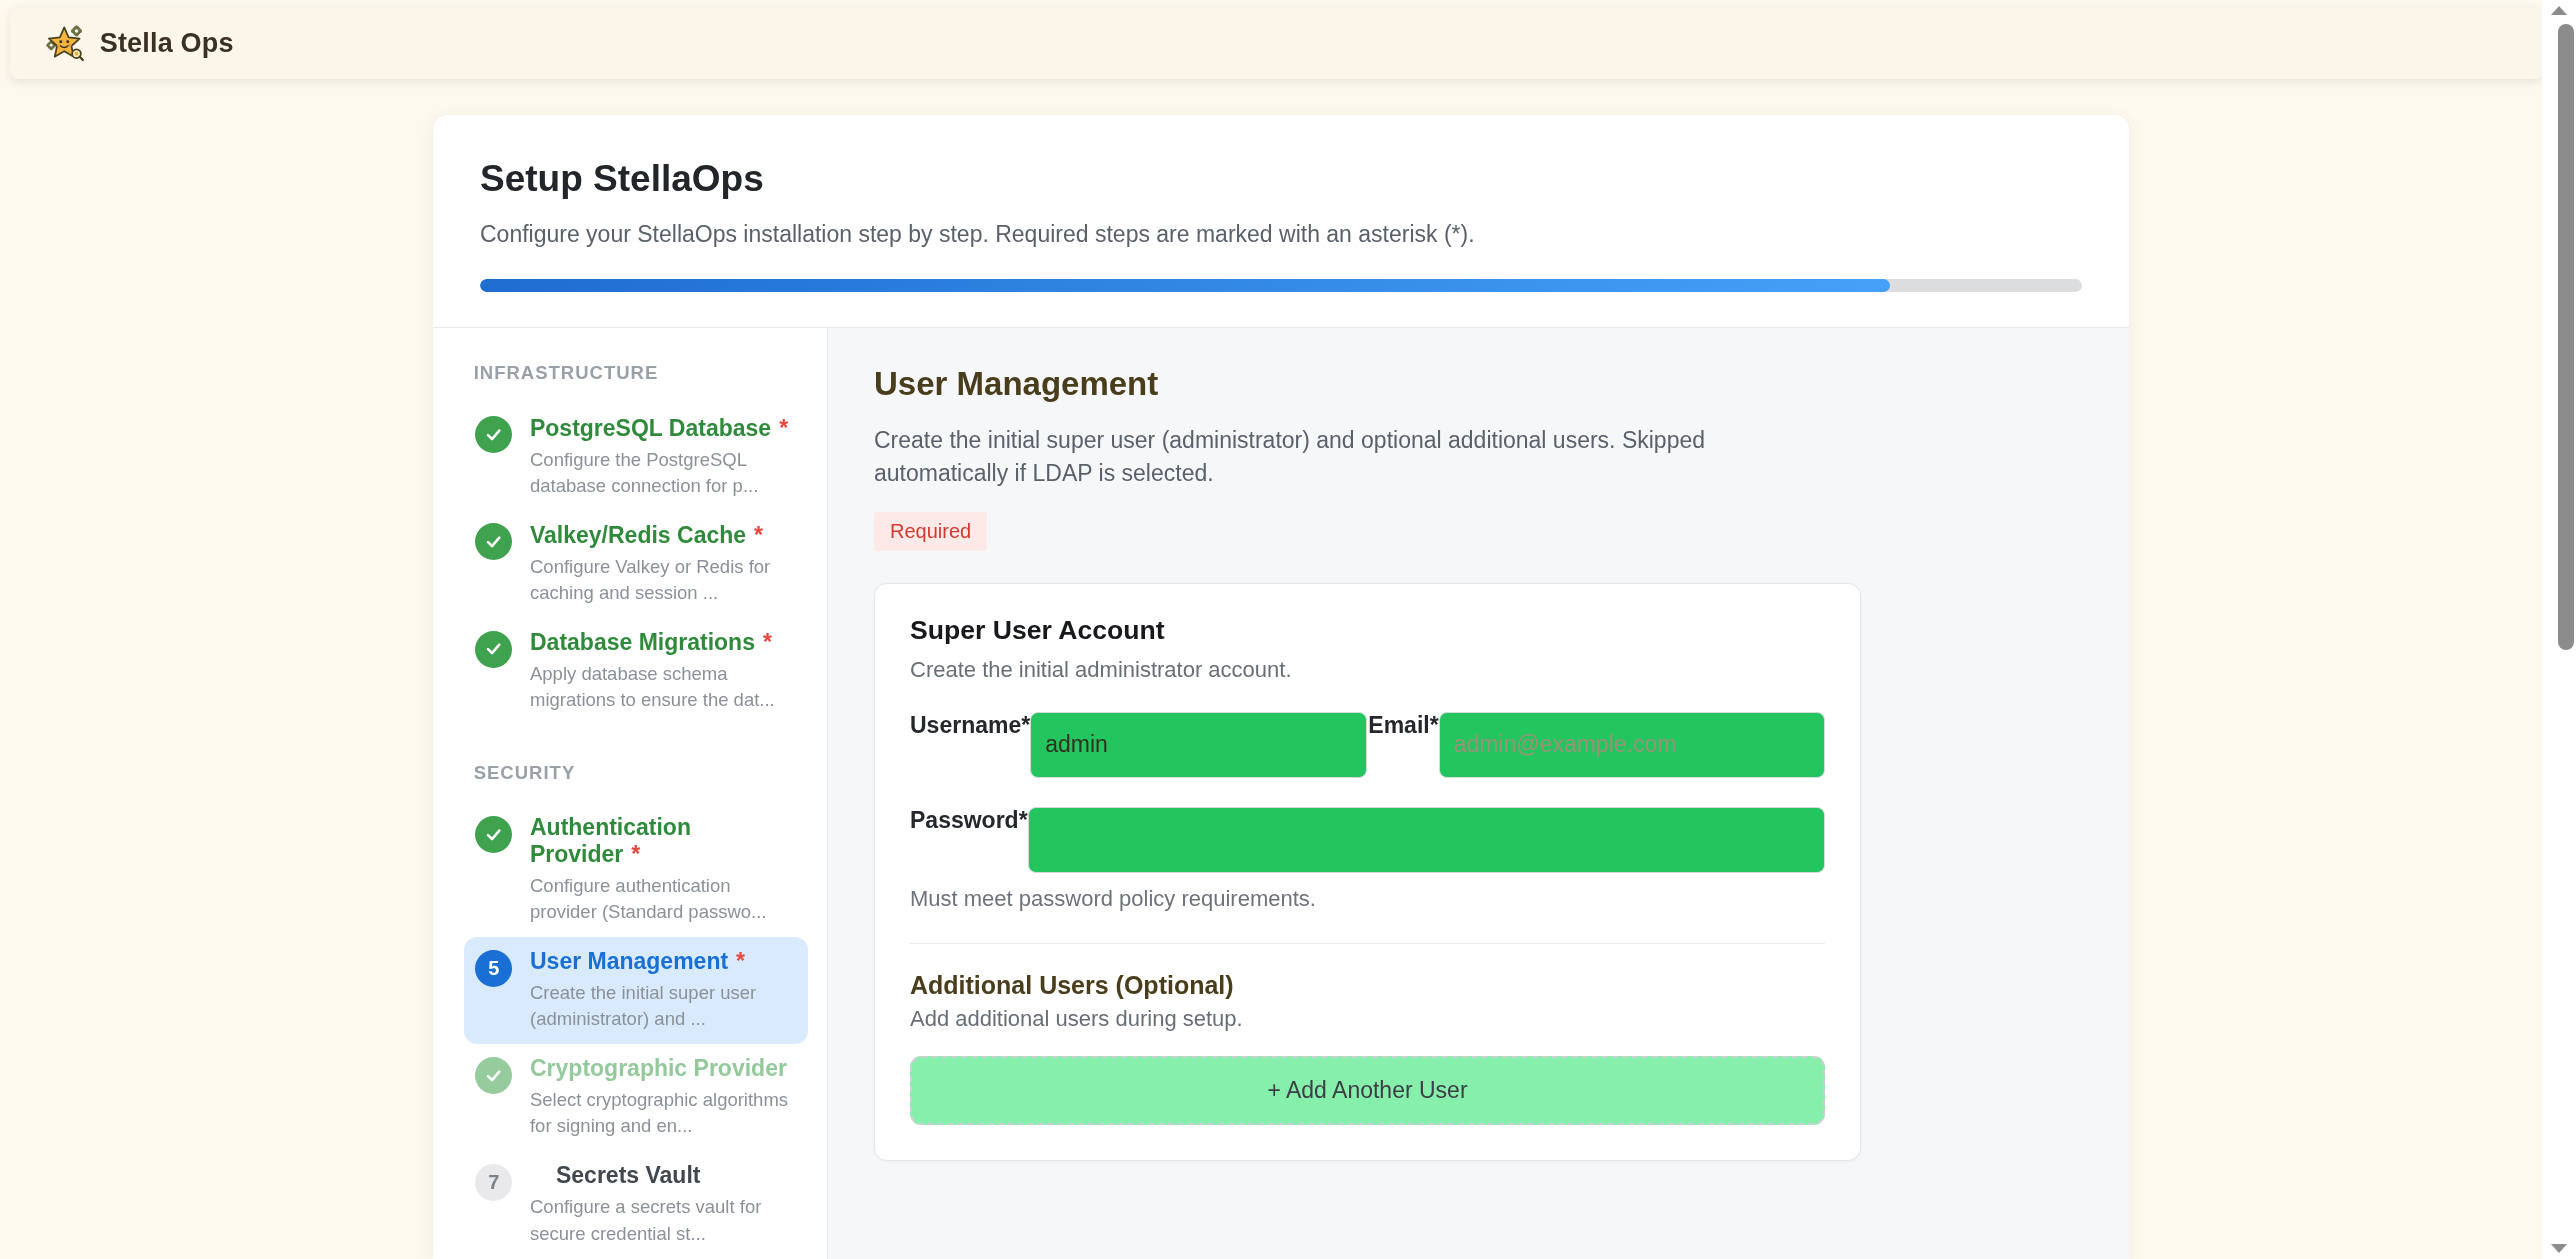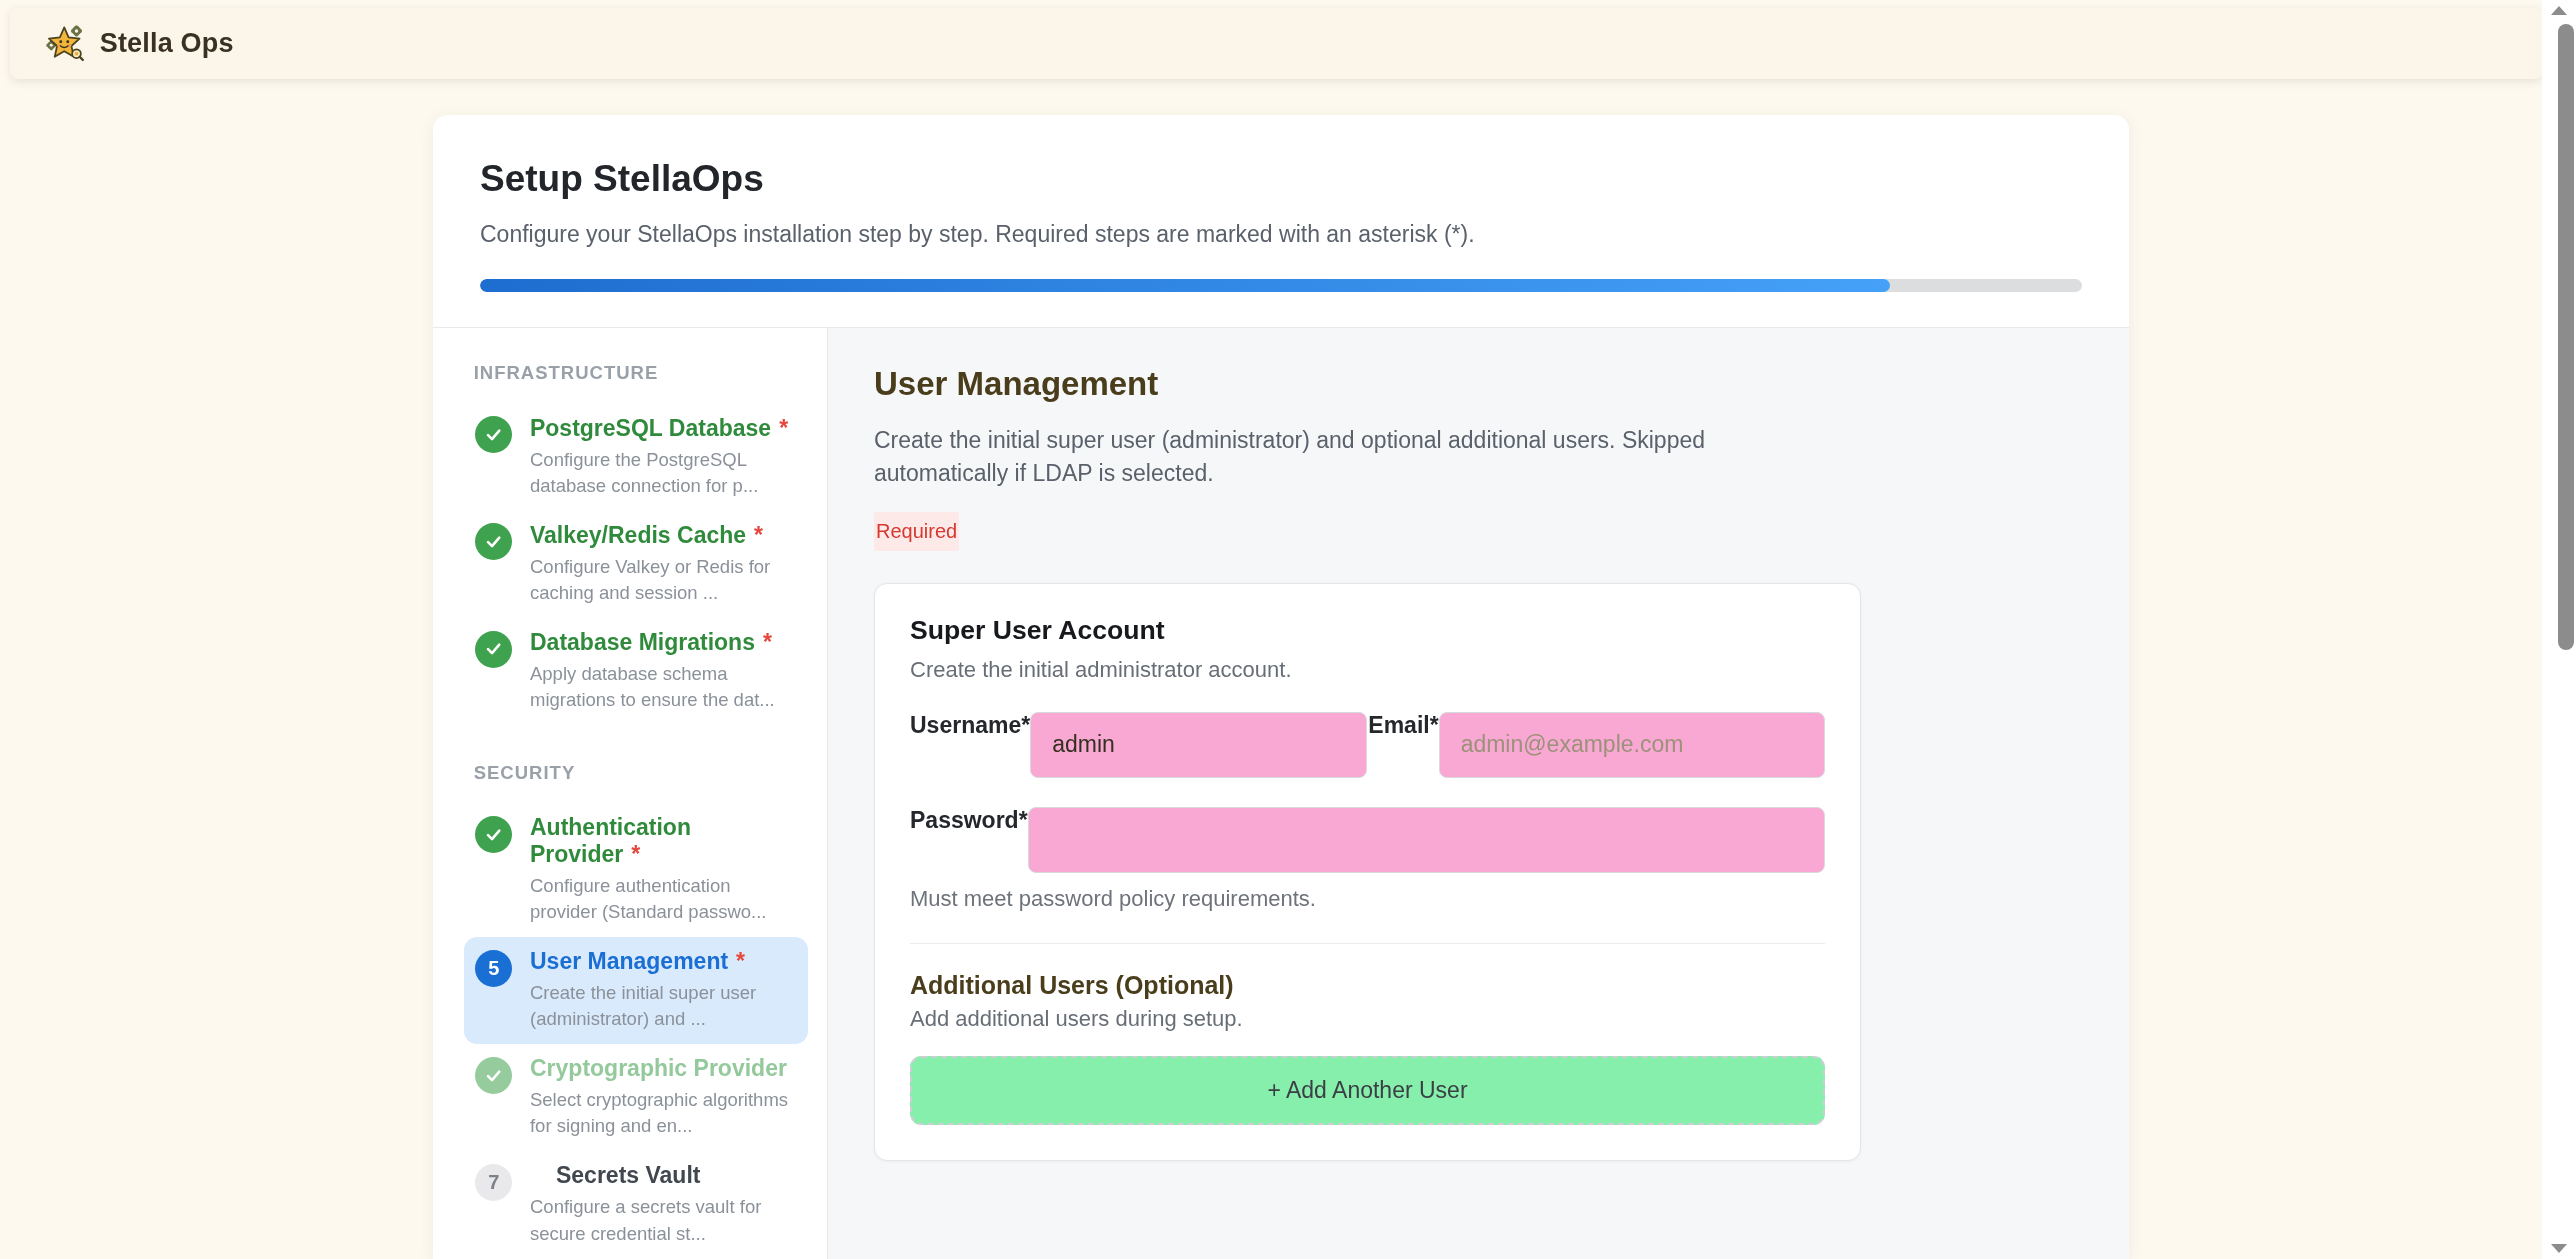--- a/index.html
+++ b/index.html
@@ -47,31 +47,31 @@
   .step.muted .step-title { color:#93c99b; }
   .step.active .step-title { color:#1a6fd4; }
   .step.pending .step-title { color:#41474f;margin-left:26px; }
   .req { color:#e5473c; margin-left:8px; font-weight:700; }
   .step-desc { margin-top:5.6px; font-size:18.5px; line-height:1.42; color:#8b9199; max-width:298px; }
 
   
   .content { flex:1; background:#f6f7f9; padding:37px 0 0 46px; overflow:hidden; }
   .content h2 { font-size:33px; font-weight:700; color:#4a3d1c; }
   .lead { margin-top:21px; font-size:23px; line-height:1.45; color:#5a616b; max-width:901px; }
-  .badge { display:inline-block; margin-top:21px; background:#fde9e8; color:#d5382f; font-size:20px; padding:8px 2px; border-radius:3px; }
+  .badge { display:inline-block; margin-top:21px; background:#fde9e8; color:#d5382f; font-size:20px; padding:8px 16px; border-radius:3px; }
 
   .panel { width:987px; margin-top:32px; background:#ffffff; border:0.8px solid #e4e5e9; border-radius:13px; padding:31px 35px 35px 35px; box-shadow:0 0.8px 3.2px rgba(0,0,0,.04); }
   .panel h3 { font-size:26.6px; font-weight:700; color:#17191d; }
   .panel h3.brown { color:#4a3d1c; font-size:25px; }
   .panel-sub { margin-top:11.3px; font-size:22px; color:#686e76; }
 
   .form-grid { margin-top:29px; display:grid; grid-template-columns:1fr 1fr; column-gap:1.6px; }
   .field { display:flex; flex-direction:row; }
   .field label { font-size:23px; font-weight:600; color:#24272c; margin-bottom:11.3px; }
-  .field input { height:66px; border:0.8px solid #d8d9dd; border-radius:8px; background:#f9a8d4; padding:0 21px; font-size:23px; font-family:inherit; color:#34301f; outline:none; width:100%; }
+  .field input { height:66px; border:0.8px solid #d8d9dd; border-radius:8px; background:#22c55e; padding:0 14px; font-size:23px; font-family:inherit; color:#34301f; outline:none; width:100%; }
   .field input::placeholder { color:#9c9179; opacity:1; }
   .field.pw { margin-top:29px; }
   .help { margin-top:13px; font-size:22px; color:#6e737b; }
 
   .divider { margin-top:31px; border:none; border-top:0.8px solid #ececee; }
   .addl-title { margin-top:27px; }
   .addl-sub { margin-top:6.4px; }
   .add-btn { display:block; width:100%; margin-top:24px; height:69px; background:#86efac; border:2.4px dashed #cdced2; border-radius:11.3px; font-size:23px; font-family:inherit; color:#3b3e44; cursor:pointer; }
 </style>
 </head>

